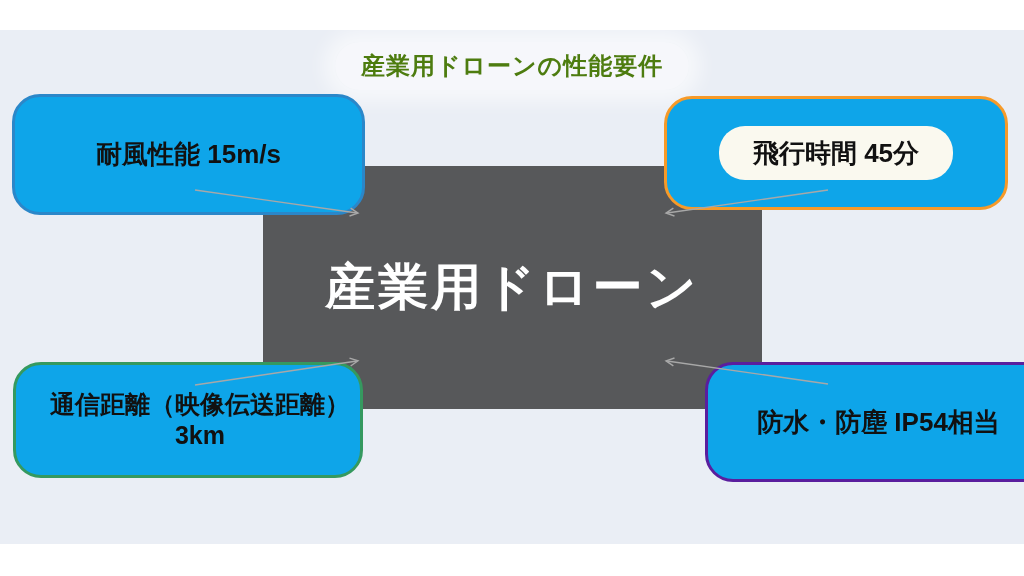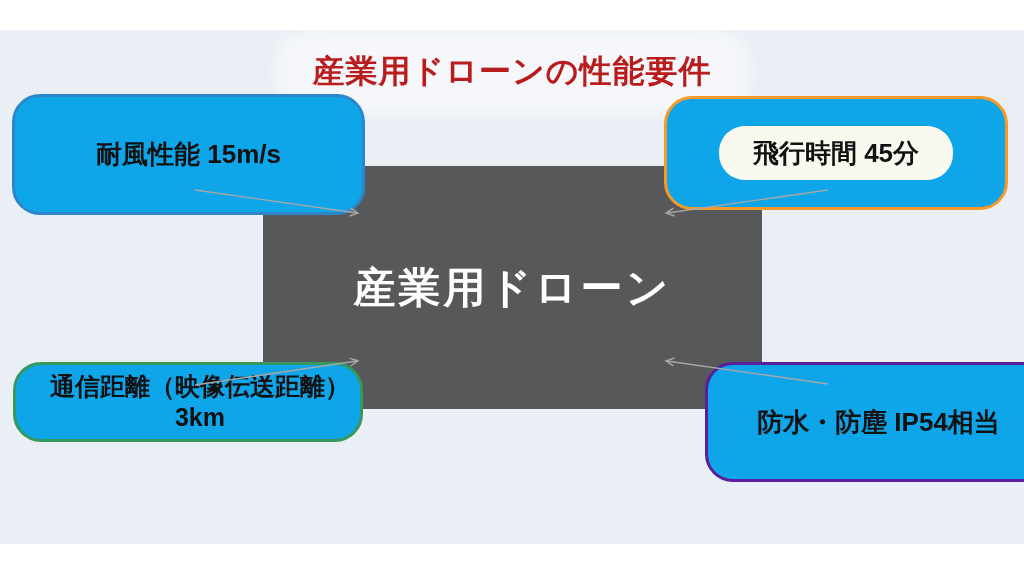--- a/index.html
+++ b/index.html
@@ -18,48 +18,48 @@
 
   .title-wrap {
     position: absolute; left: 0; top: 42px; width: 1024px;
     display: flex; justify-content: center;
   }
   .title-pill {
     padding: 8px 26px;
     background: rgba(255,255,255,0.55);
     border-radius: 24px;
     box-shadow: 0 0 18px 12px rgba(255,255,255,0.55);
-    font-size: 32px; font-weight: bold; color: #b91c1c;
+    font-size: 24px; font-weight: bold; color: #4d7c0f;
     letter-spacing: 1px; white-space: nowrap;
   }
 
   .center-node {
     position: absolute; left: 263px; top: 166px; width: 499px; height: 243px;
     background: #57585A;
     display: flex; align-items: center; justify-content: center;
   }
   .center-node .center-label {
-    color: #ffffff; font-size: 42px; font-weight: bold;
+    color: #ffffff; font-size: 50px; font-weight: bold;
     letter-spacing: 3px; white-space: nowrap;
   }
 
   .callout {
     position: absolute; background: #0ea5e9;
     border-style: solid; border-width: 3px; border-radius: 28px;
     display: flex; flex-direction: column;
     align-items: center; justify-content: center;
     text-align: center;
   }
   .callout .label {
     font-size: 26px; font-weight: bold; color: #111111;
     line-height: 1.25; white-space: nowrap;
   }
   .callout-wind   { left: 12px;  top: 94px;  width: 353px; height: 121px; }
   .callout-flight { left: 664px; top: 96px;  width: 344px; height: 114px; }
-  .callout-comm   { left: 13px;  top: 362px; width: 350px; height: 80px; padding-left: 24px; }
+  .callout-comm   { left: 13px;  top: 362px; width: 350px; height: 116px; padding-left: 24px; }
   .callout-comm .label { font-size: 25px; white-space: normal; }
   .callout-dust   { left: 662px; top: 362px; width: 347px; height: 120px; margin-left: 43px; }
 
   .flight-pill {
     background: #FAF9EF;
     border-radius: 26px;
     padding: 11px 34px;
   }
 
   .arrow-layer {

